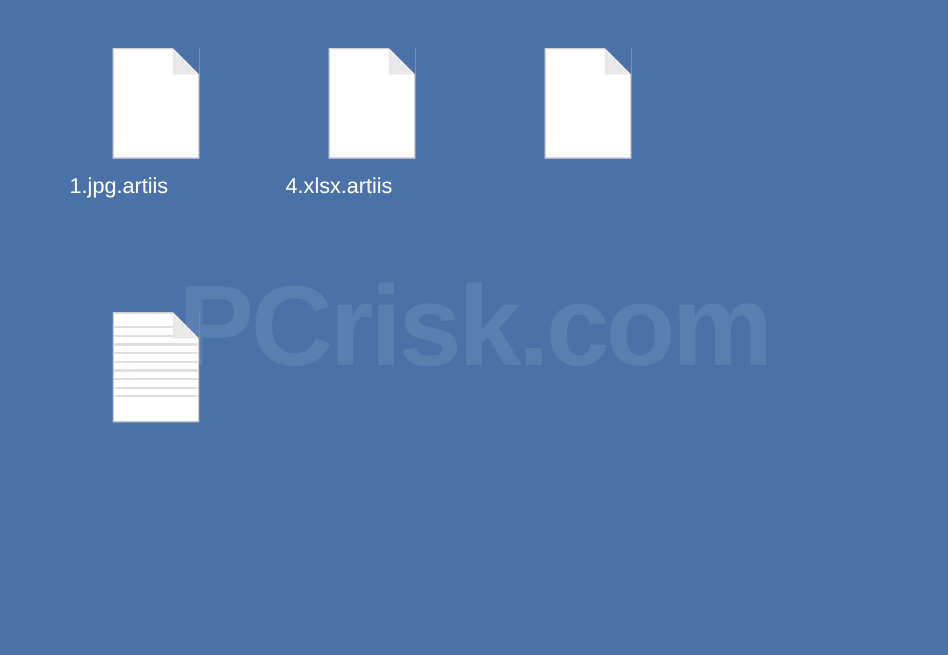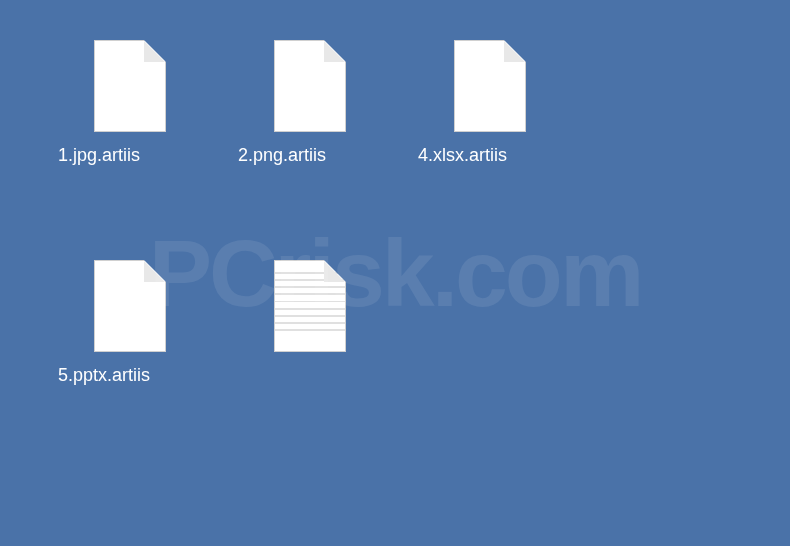--- a/index.html
+++ b/index.html
@@ -116,34 +116,29 @@
 </head>
 <body>
 
 <div class="desktop-grid">
 
   <div class="file-item">
     <div class="file-icon"></div>
     <div class="file-label">1.jpg.artiis</div>
   </div>
 
-  <div class="file-item">
-    <div class="file-icon"></div>
-    <div class="file-label">2.png.artiis</div>
-  </div>
 
 
   <div class="file-item">
     <div class="file-icon"></div>
     <div class="file-label">4.xlsx.artiis</div>
   </div>
 
   <div class="file-item">
     <div class="file-icon"></div>
-    <div class="file-label">5.pptx.artiis</div>
   </div>
 
 
   <div class="file-item">
     <div class="file-icon text-file"></div>
 
   </div>
 
 </div>
 

